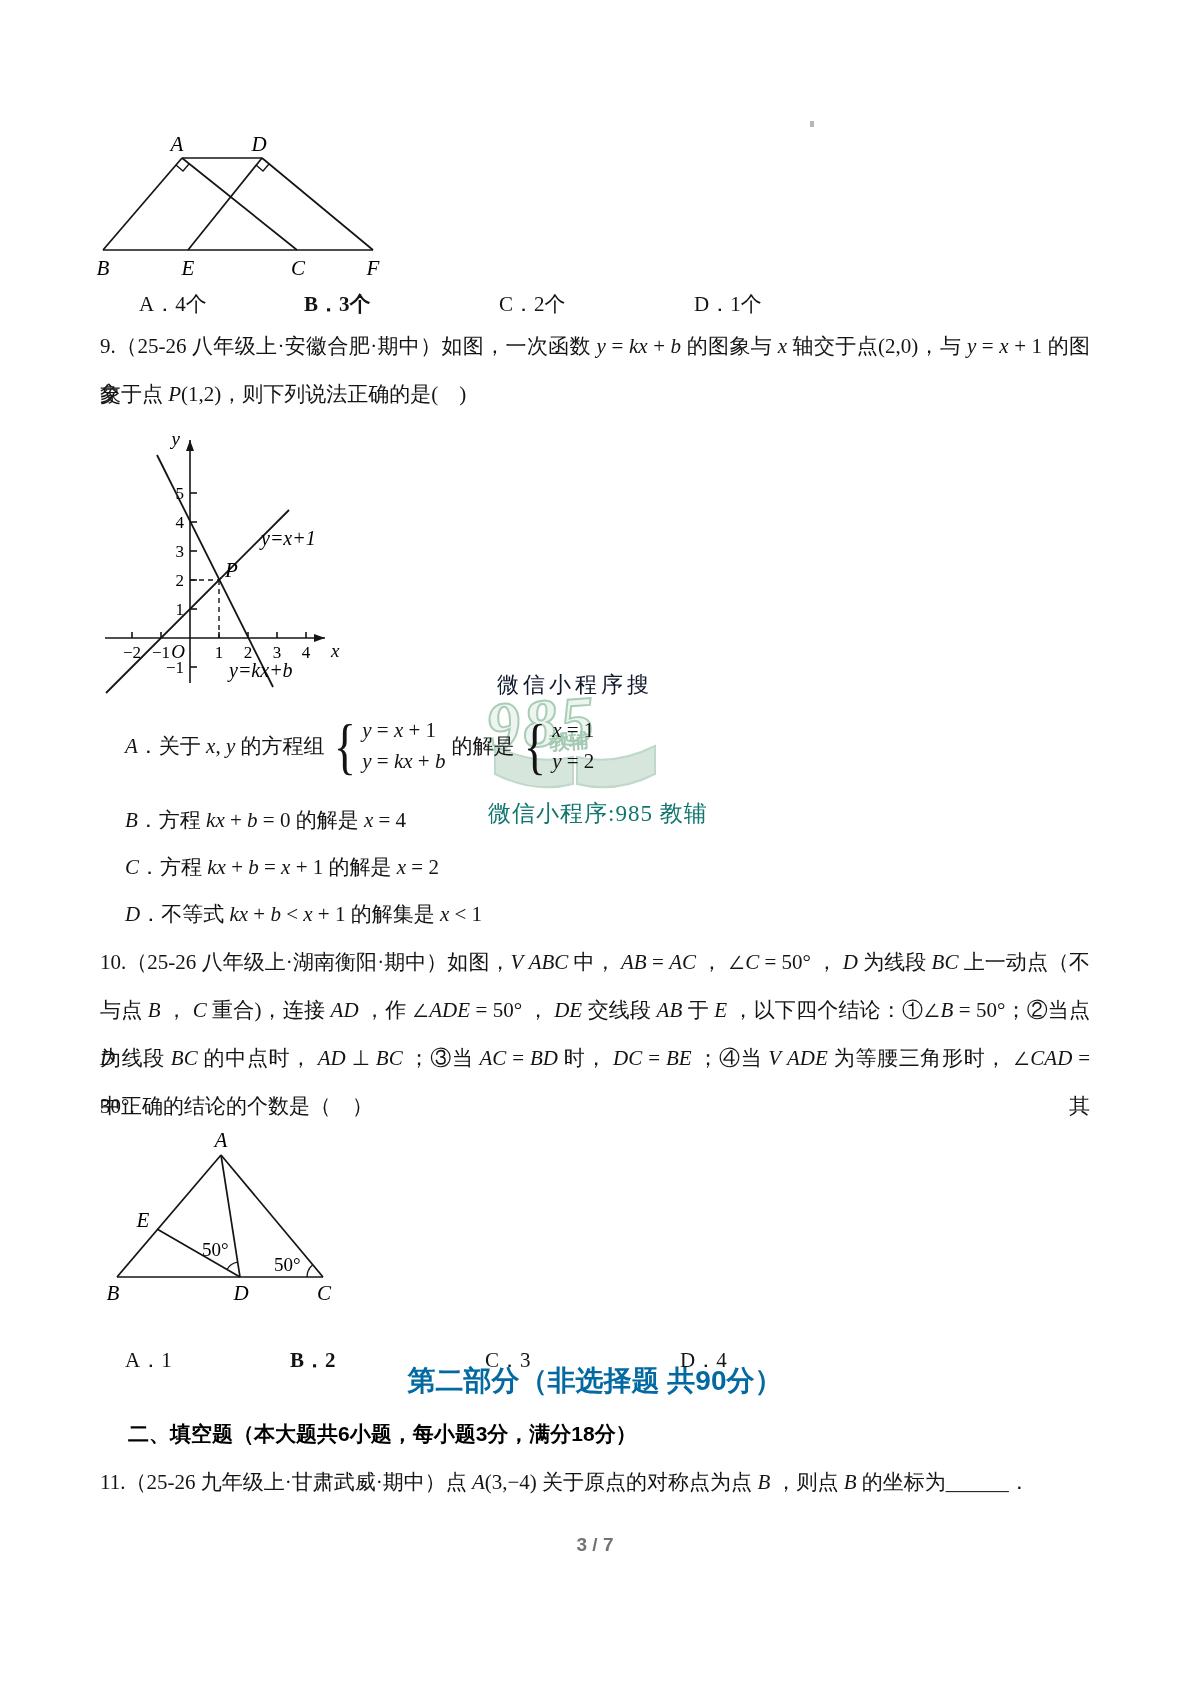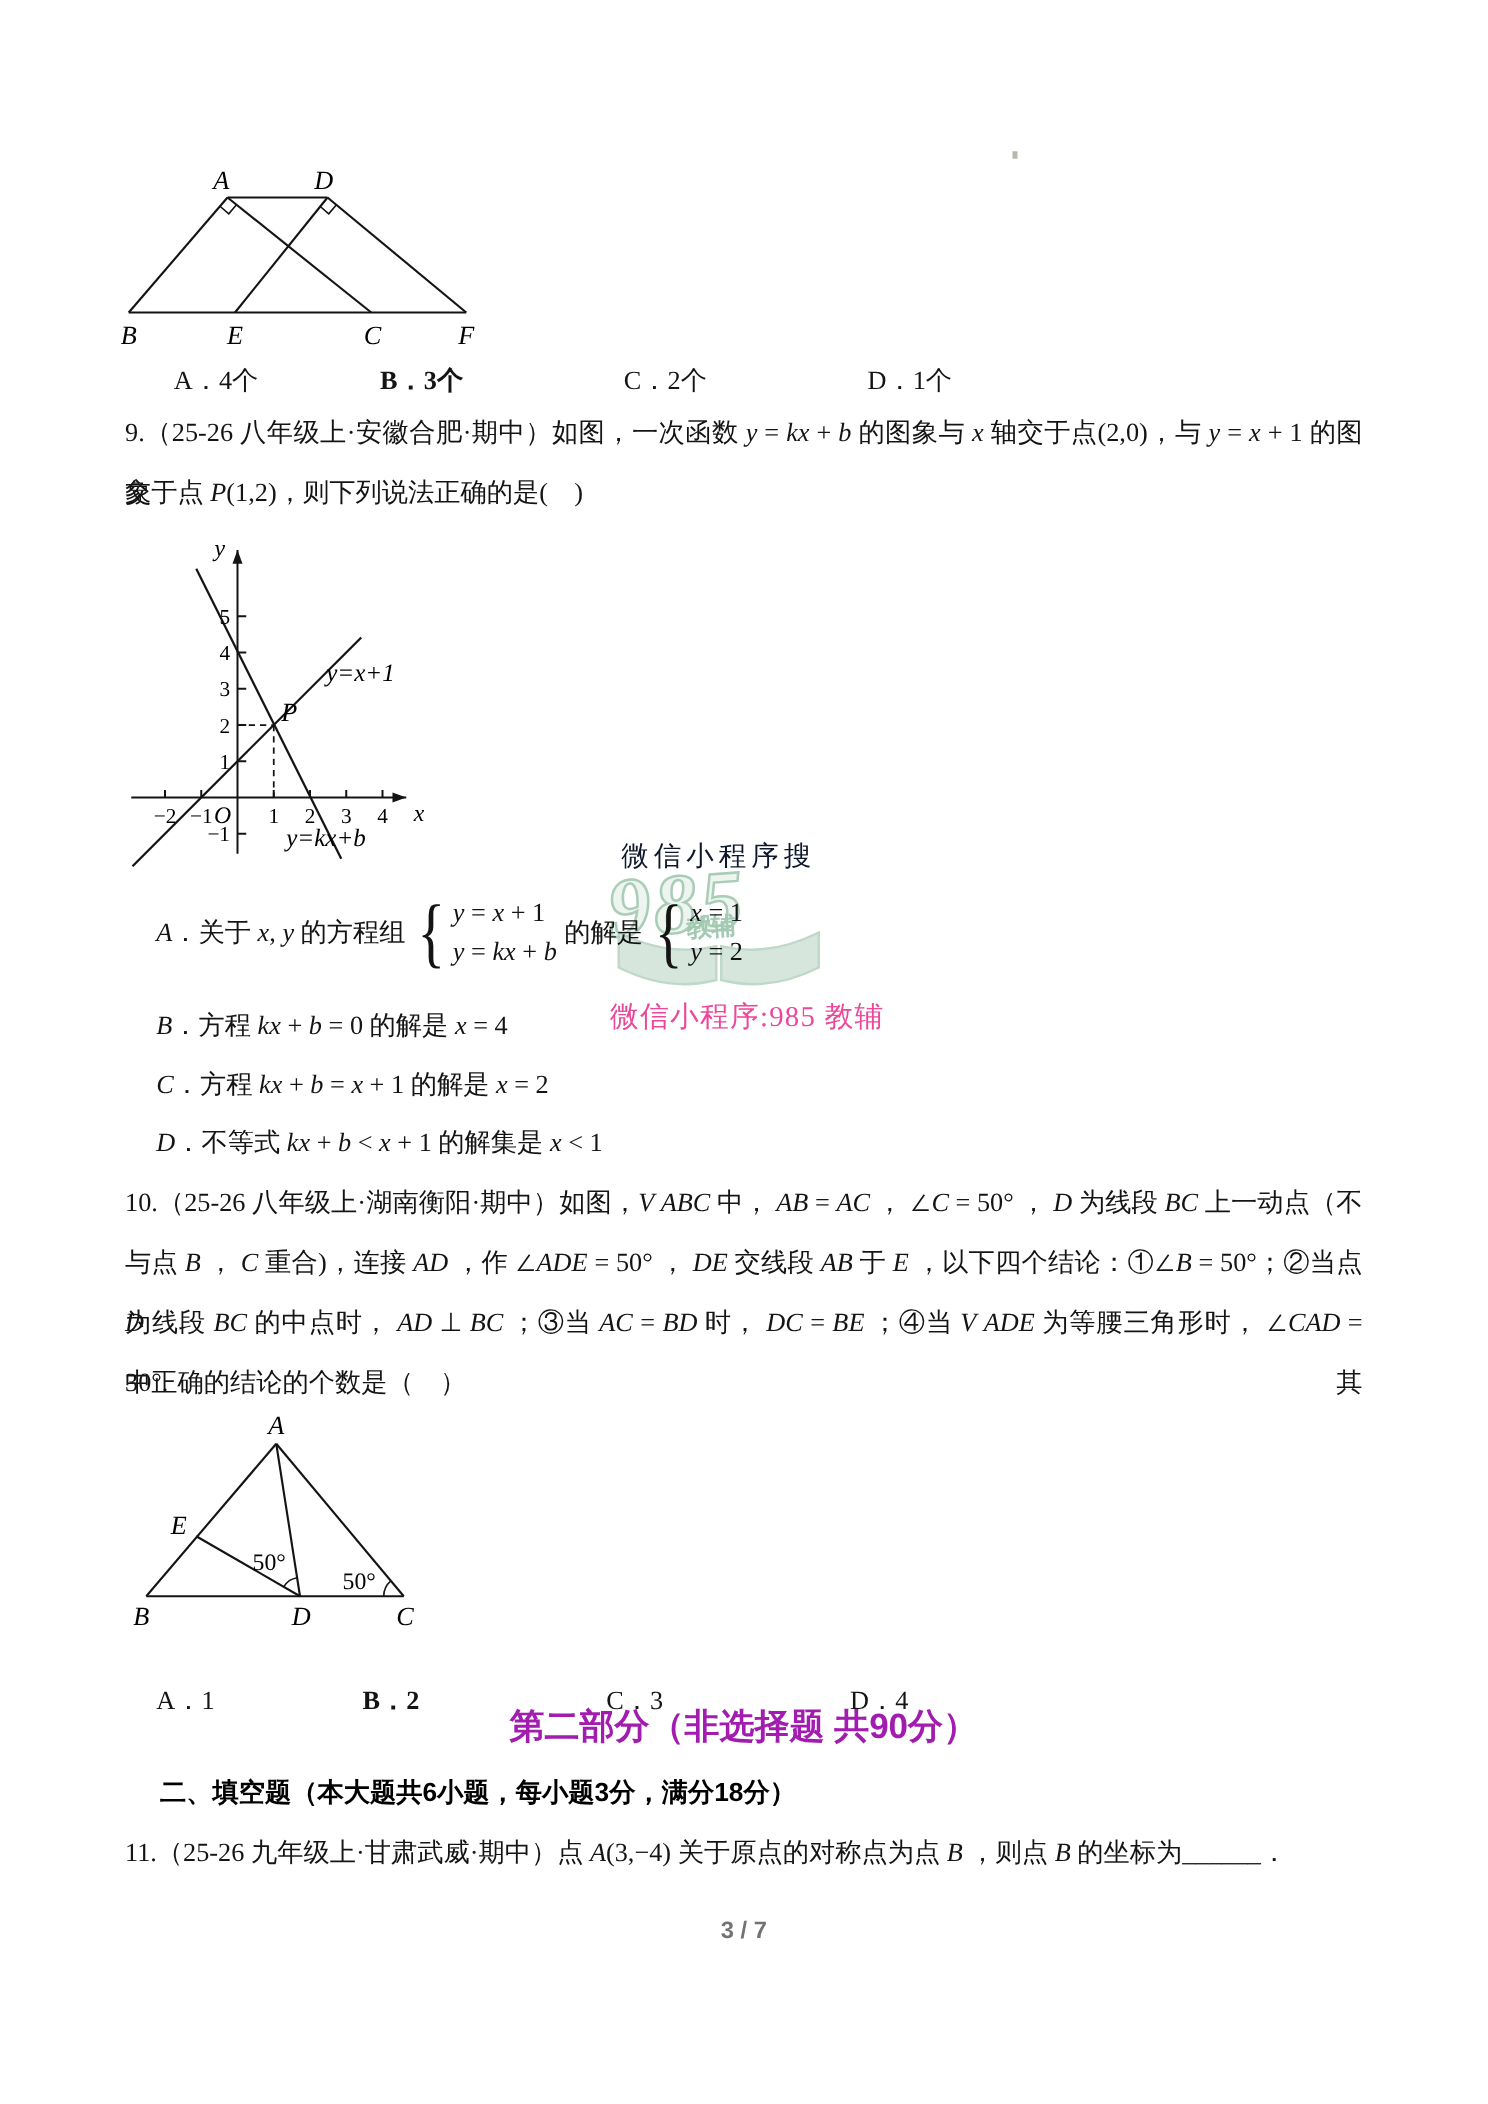--- a/index.html
+++ b/index.html
@@ -29,42 +29,42 @@
   svg text { font-family:"Liberation Serif", serif; }
   .fig-label { font-size:21px; font-style:italic; }
   .tick { font-size:17px; }
   .axis-label { font-size:19px; font-style:italic; }
   .eq-label { font-size:20px; font-style:italic; }
   .deg-label { font-size:19px; }
   
   .part-title {
     position:absolute; left:100px; width:990px; top:1362px;
     text-align:center; font-family:"Liberation Sans", sans-serif;
-    font-weight:bold; font-size:28px; color:#a21caf;
+    font-weight:bold; font-size:28px; color:#0369a1;
   }
   .section-title {
     position:absolute; left:100px; width:990px; top:1420px;
     font-family:"Liberation Sans", sans-serif; font-weight:bold; font-size:21px; color:#000;margin-left:28px;
   }
   .page-num {
     position:absolute; left:100px; width:990px; top:1534px;
     text-align:center; font-family:"Liberation Sans", sans-serif;
     font-weight:bold; font-size:19px; color:#737373;
   }
   
   .wm { position:absolute; z-index:0; pointer-events:none; }
   .wm-line1 { left:497px; top:670px; font-size:22px; letter-spacing:4px; color:#0f172a; }
   .wm-985 {
     left:486px; top:684px; font-size:68px; font-weight:bold; font-style:italic;
     letter-spacing:3px; transform:rotate(-4deg);
     color:#eef5f1; -webkit-text-stroke:2px #a9cdb7;
   }
   .wm-tag { left:549px; top:728px; font-size:20px; font-weight:bold; color:#a4c9b2; transform:rotate(-4deg); }
   .wm-book { left:487px; top:744px; }
-  .wm-line2 { left:488px; top:798px; font-size:23px; letter-spacing:1px; color:#ec4899; }
+  .wm-line2 { left:488px; top:798px; font-size:23px; letter-spacing:1px; color:#0f766e; }
   .dot { position:absolute; left:810px; top:121px; width:4px; height:6px; background:#9a9a90; opacity:.7; }
   i { font-style:italic; }
 </style>
 </head>
 <body>
 
 <div class="wm wm-line1">微信小程序搜</div>
 <div class="wm wm-985">985</div>
 <div class="wm wm-tag">教辅</div>
 <svg class="wm wm-book" width="176" height="46" viewBox="0 0 176 46">

